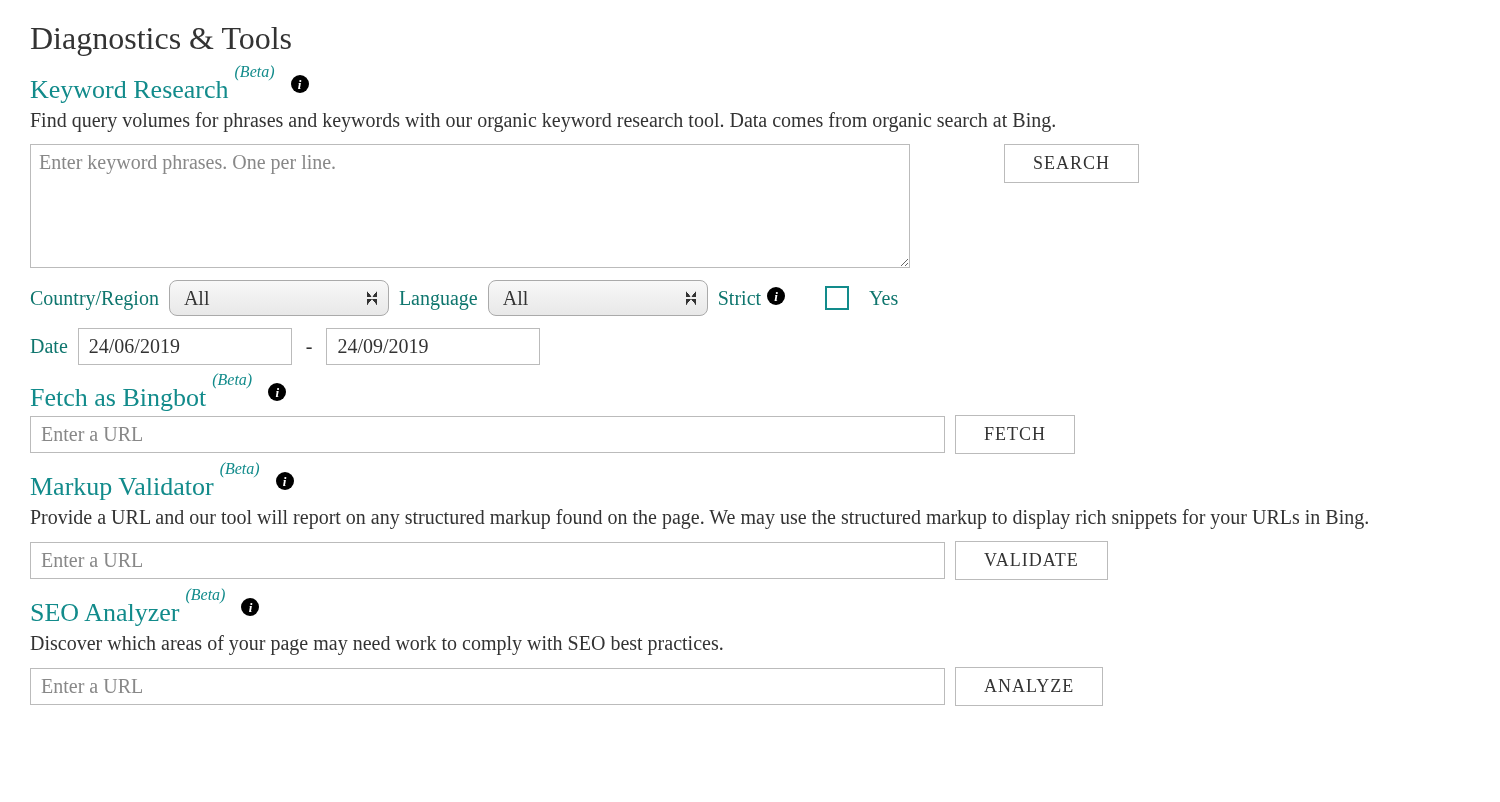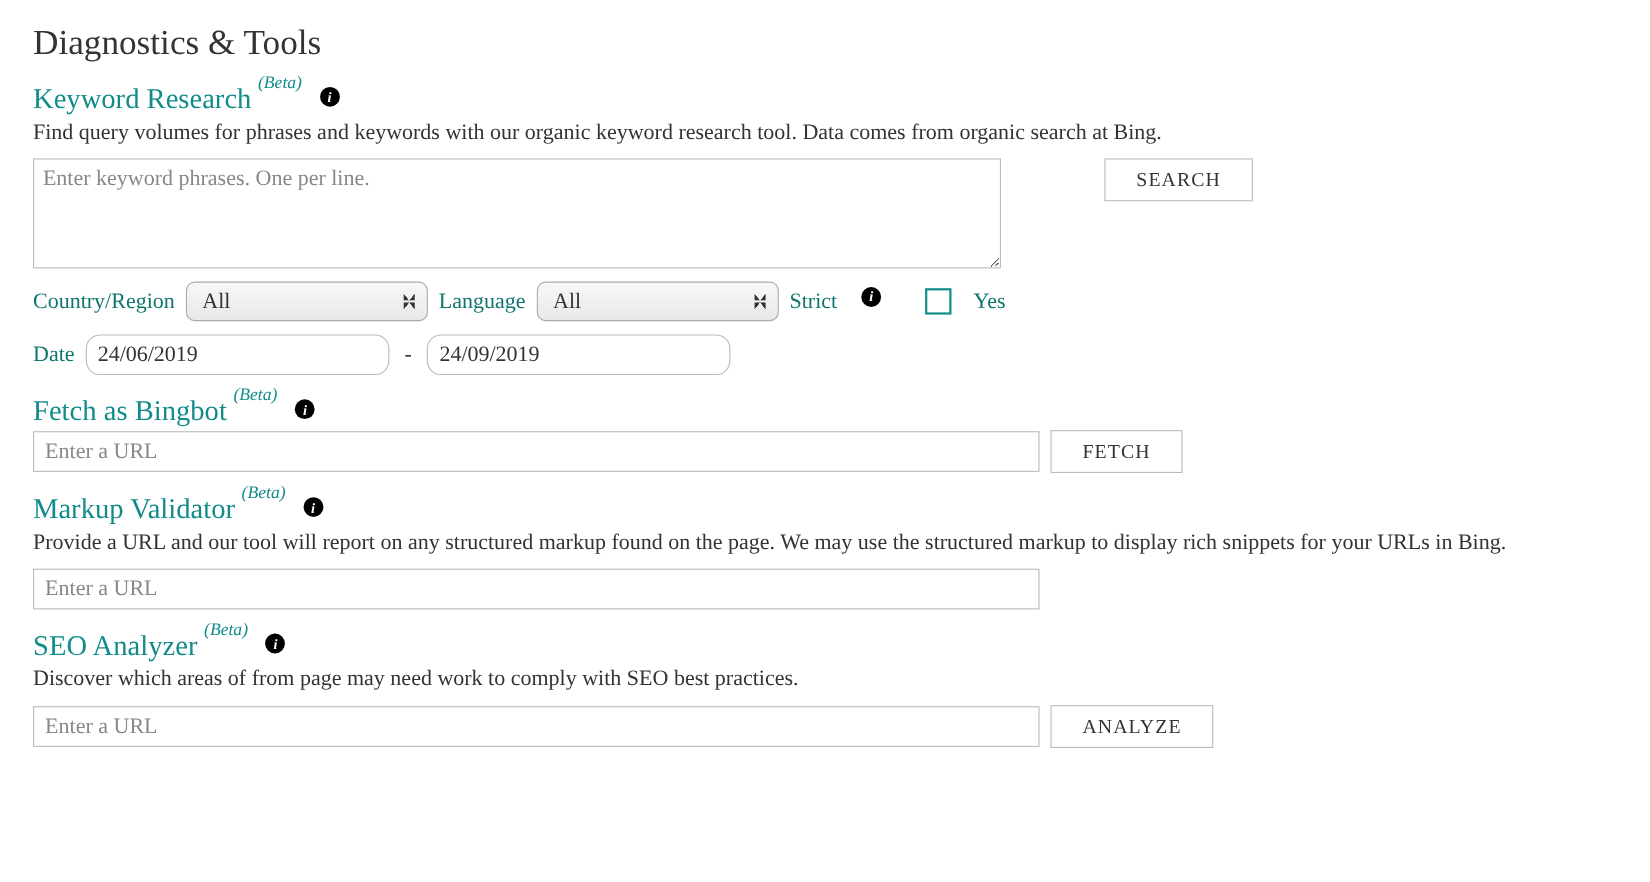--- a/index.html
+++ b/index.html
@@ -13,21 +13,21 @@
   }
   h1.page-title {
     font-size: 32px;
     font-weight: 400;
     color: #333;
     margin: 0 0 20px 0;
   }
   .section { margin-bottom: 20px; }
   .section-header {
     display: flex;
-    align-items: center;
+    align-items: flex-start;
     gap: 10px;
     margin-bottom: 4px;
   }
   .section-title {
     font-size: 26px;
     font-weight: 400;
     color: #128b8b;
     margin: 0;
     line-height: 1;
   }
@@ -65,21 +65,21 @@
   }
   .row {
     display: flex;
     align-items: center;
     gap: 10px;
     flex-wrap: wrap;
     margin-bottom: 12px;
   }
   textarea.keyword-input {
     width: 880px;
-    height: 100px;
+    height: 124px;
     padding: 6px 8px;
     font-family: Georgia, serif;
     font-size: 20px;
     border: 1px solid #bbb;
     resize: both;
     color: #333;
   }
   textarea::placeholder,
   input::placeholder { color: #888; }
   .btn {
@@ -125,35 +125,36 @@
   }
   .select.small { min-width: 160px; }
   .text-input {
     border: 1px solid #bbb;
     padding: 6px 10px;
     font-family: Georgia, serif;
     font-size: 20px;
     color: #333;
     background: #fff;
   }
-  .date-input { width: 276px; border-radius: 13px; }
+  .date-input { width: 214px; }
   .url-input { width: 915px; }
   .dash { padding: 0 4px; }
   .checkbox {
     width: 24px;
     height: 24px;
     border: 2px solid #128b8b;
     background: #fff;
     display: inline-block;
     cursor: pointer;
     margin: 0 10px 0 30px;
   }
   .strict-group {
     display: flex;
-    gap: 16px;
+    align-items: center;
+    gap: 0;
   }
 </style>
 </head>
 <body>
 
 <h1 class="page-title">Diagnostics &amp; Tools</h1>
 
 <div class="section">
   <div class="section-header">
     <h2 class="section-title">Keyword Research</h2>
@@ -213,27 +214,28 @@
 
 <div class="section">
   <div class="section-header">
     <h2 class="section-title">Markup Validator</h2>
     <span class="beta">(Beta)</span>
     <span class="info-icon">i</span>
   </div>
   <div class="section-desc">Provide a URL and our tool will report on any structured markup found on the page. We may use the structured markup to display rich snippets for your URLs in Bing.</div>
   <div class="row">
     <input class="text-input url-input" placeholder="Enter a URL" style="">
+    <button class="btn">VALIDATE</button>
   </div>
 </div>
 
 <div class="section">
   <div class="section-header">
     <h2 class="section-title">SEO Analyzer</h2>
     <span class="beta">(Beta)</span>
     <span class="info-icon">i</span>
   </div>
-  <div class="section-desc">Discover which areas of from page may need work to comply with SEO best practices.</div>
+  <div class="section-desc">Discover which areas of your page may need work to comply with SEO best practices.</div>
   <div class="row">
     <input class="text-input url-input" placeholder="Enter a URL" style="">
     <button class="btn">ANALYZE</button>
   </div>
 </div>
 
 </body></html>

